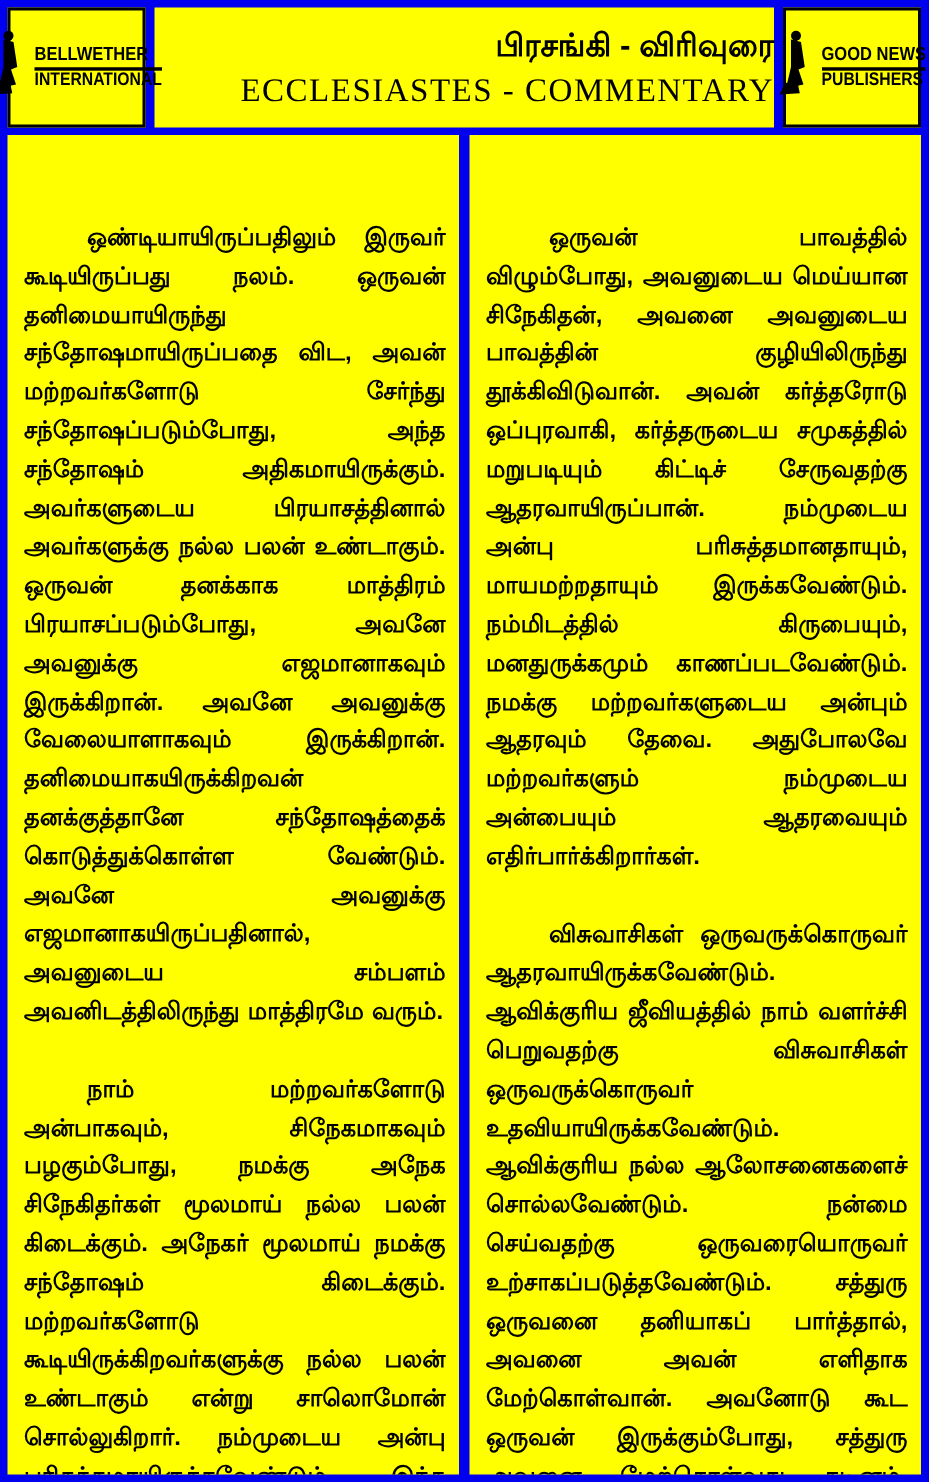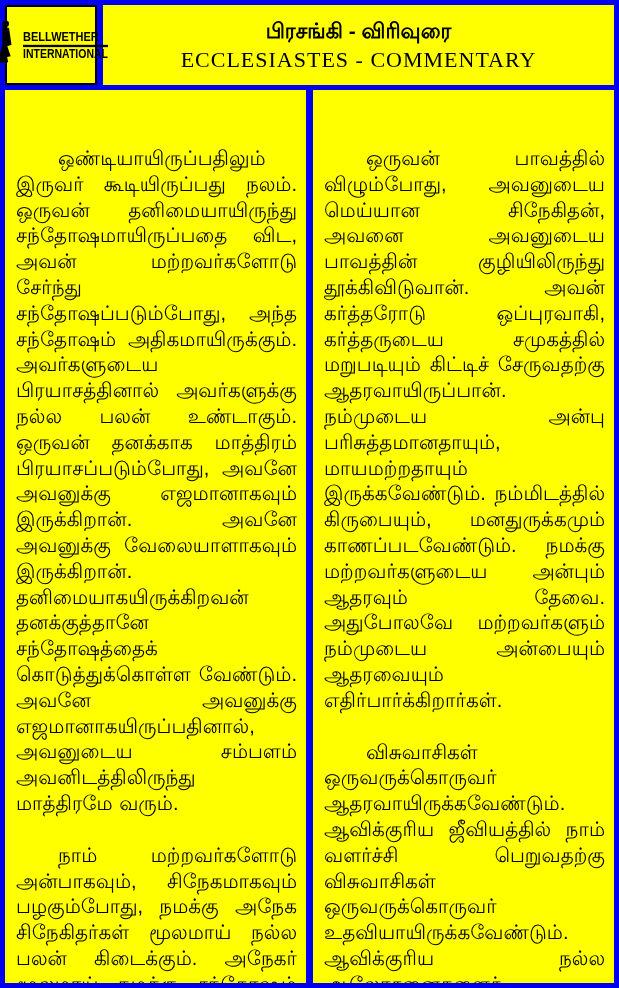--- a/index.html
+++ b/index.html
@@ -23,40 +23,40 @@
     font-weight:bold;font-size:11px;letter-spacing:0px;
     border-bottom:2px solid #000;padding-bottom:1px;margin-bottom:1px;
     transform:scaleY(1.15);white-space:nowrap;
   }
   .logo-line2{
     font-weight:bold;font-size:10.5px;letter-spacing:0px;
     transform:scaleY(1.15);white-space:nowrap;
   }
   .title-box{
     flex:1 1 auto;background:#ffff00;
-    display:flex;flex-direction:column;align-items:center;justify-content:center;
+    display:flex;flex-direction:column;align-items:flex-end;justify-content:center;
     gap:6px;
   }
   .title-tamil{
     font-weight:bold;font-size:21px;line-height:1.1;
     font-family:"Liberation Sans",sans-serif;
   }
   .title-english{
     font-family:"Liberation Serif",serif;font-size:22px;letter-spacing:1px;
     line-height:1.05;
   }
   
   .body-row{flex:1 1 auto;display:flex;gap:7px;min-height:0;}
   .column{
     flex:1 1 0;background:#ffff00;box-sizing:border-box;
     padding:56px 9px 10px 11px;overflow:hidden;
   }
   .column p{
     margin:0 0 26px 0;
-    font-size:20px;line-height:25.8px;font-weight:normal;
+    font-size:16px;line-height:25.8px;font-weight:bold;
     text-align:justify;text-indent:42px;
     word-spacing:1px;
   }
   .column p:last-child{margin-bottom:0;}
 </style>
 </head>
 <body>
 
 <div class="page">
 
@@ -77,20 +77,36 @@
         <span class="logo-line1">BELLWETHER</span>
         <span class="logo-line2">INTERNATIONAL</span>
       </span>
     </div>
 
     <div class="title-box">
       <div class="title-tamil">பிரசங்கி - விரிவுரை</div>
       <div class="title-english">ECCLESIASTES - COMMENTARY</div>
     </div>
 
+    <div class="logo-box">
+      <span class="logo-figure">
+        <svg width="20" height="50" viewBox="0 0 24 56" aria-hidden="true">
+          <g fill="#000">
+            <circle cx="14" cy="5" r="4"></circle>
+            <path d="M10 8 L18 10 L21 30 L16 32 L20 44 L6 47 L10 30 Z"></path>
+            <path d="M5 43 L15 41 L17 51 L1 52 Z"></path>
+            <rect x="12" y="6" width="3" height="8"></rect>
+          </g>
+        </svg>
+      </span>
+      <span class="logo-text">
+        <span class="logo-line1">GOOD NEWS</span>
+        <span class="logo-line2">PUBLISHERS</span>
+      </span>
+    </div>
 
   </div>
 
   <div class="body-row">
 
     <div class="column">
       <p>ஒண்டியாயிருப்பதிலும் இருவர் கூடியிருப்பது நலம். ஒருவன் தனிமையாயிருந்து சந்தோஷமாயிருப்பதை விட, அவன் மற்றவர்களோடு சேர்ந்து சந்தோஷப்படும்போது, அந்த சந்தோஷம் அதிகமாயிருக்கும். அவர்களுடைய பிரயாசத்தினால் அவர்களுக்கு நல்ல பலன் உண்டாகும். ஒருவன் தனக்காக மாத்திரம் பிரயாசப்படும்போது, அவனே அவனுக்கு எஜமானாகவும் இருக்கிறான். அவனே அவனுக்கு வேலையாளாகவும் இருக்கிறான். தனிமையாகயிருக்கிறவன் தனக்குத்தானே சந்தோஷத்தைக் கொடுத்துக்கொள்ள வேண்டும். அவனே அவனுக்கு எஜமானாகயிருப்பதினால், அவனுடைய சம்பளம் அவனிடத்திலிருந்து மாத்திரமே வரும்.</p>
       <p>நாம் மற்றவர்களோடு அன்பாகவும், சிநேகமாகவும் பழகும்போது, நமக்கு அநேக சிநேகிதர்கள் மூலமாய் நல்ல பலன் கிடைக்கும். அநேகர் மூலமாய் நமக்கு சந்தோஷம் கிடைக்கும். மற்றவர்களோடு கூடியிருக்கிறவர்களுக்கு நல்ல பலன் உண்டாகும் என்று சாலொமோன் சொல்லுகிறார். நம்முடைய அன்பு பரிசுத்தமாயிருக்கவேண்டும். இந்த அன்புக்காக நாம் எடுக்கிற எல்லா பிரயாசங்களுக்கும் ஈடாக, நமக்கு நல்ல பலன் உண்டாகும். சாலொமோன் இந்தச் சத்தியத்தை விளக்குவதற்கு சில எடுத்துக்காட்டுக்களையும் சொல்லுகிறார்.</p>
 
     </div>

